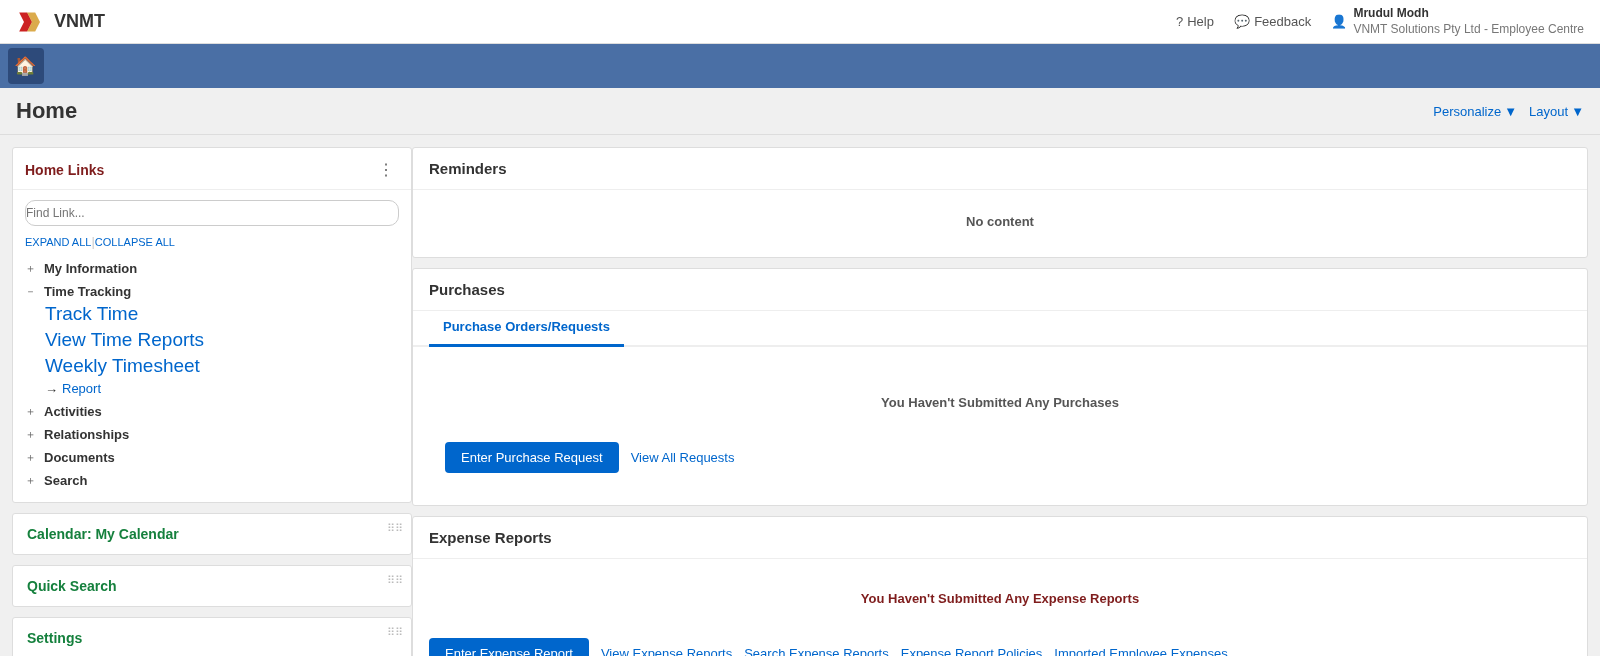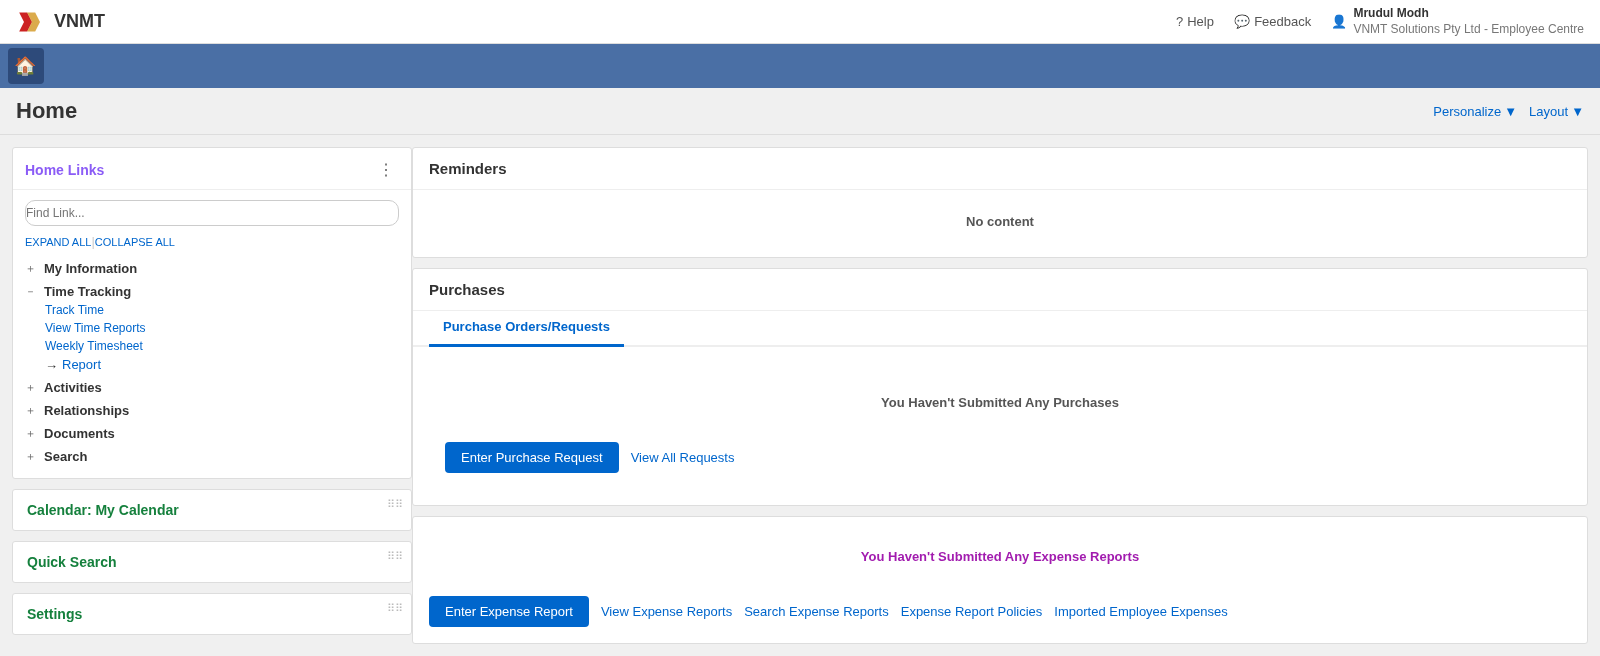--- a/index.html
+++ b/index.html
@@ -116,21 +116,21 @@
     .sidebar-card-header {
       display: flex;
       align-items: center;
       justify-content: space-between;
       padding: 10px 12px 8px;
       border-bottom: 1px solid #eee;
     }
     .sidebar-card-title {
       font-size: 14px;
       font-weight: bold;
-      color: #8b5cf6;
+      color: #7f1d1d;
     }
     .sidebar-card-menu {
       cursor: pointer;
       color: #666;
       font-size: 16px;
       padding: 2px 4px;
     }
     .sidebar-card-content { padding: 10px 12px; }
 
     
@@ -167,21 +167,21 @@
       padding: 2px 0;
       cursor: pointer;
     }
     .tree-expand-icon { color: #666; font-size: 11px; width: 14px; }
     .tree-item-label { font-size: 13px; color: #333; font-weight: bold; }
     .tree-sub-items { padding-left: 20px; }
     .tree-sub-link {
       display: block;
       padding: 2px 0;
       color: #0066cc;
-      font-size: 12px;
+      font-size: 19px;
       cursor: pointer;
       text-decoration: none;
     }
     .tree-sub-detail {
       display: flex;
       align-items: center;
       gap: 4px;
       padding: 2px 0;
       color: #0066cc;
       font-size: 13px;
@@ -276,21 +276,21 @@
       background: none;
       border: none;
       color: #0066cc;
       cursor: pointer;
       font-size: 13px;
       padding: 0;
     }
 
     
     .expense-content { padding: 16px; }
-    .expense-empty { text-align: center; padding: 16px 0; font-weight: bold; color: #a21caf; margin-bottom: 16px; }
+    .expense-empty { text-align: center; padding: 16px 0; font-weight: bold; color: #7f1d1d; margin-bottom: 16px; }
     .expense-actions { display: flex; align-items: center; gap: 12px; flex-wrap: wrap; }
 
     
     .dot-menu { letter-spacing: 1px; }
 
     
     .reminders-body { padding: 24px 16px; }
   </style>
 </head>
 <body>
@@ -454,20 +454,23 @@
       <div class="purchases-content">
         <div class="purchases-empty">You Haven't Submitted Any Purchases</div>
         <div class="purchases-actions">
           <button class="btn-primary">Enter Purchase Request</button>
           <button class="btn-link">View All Requests</button>
         </div>
       </div>
     </div>
 
     <div class="content-card">
+      <div class="content-card-header">
+        <span class="content-card-title">Expense Reports</span>
+      </div>
       <div class="expense-content">
         <div class="expense-empty">You Haven't Submitted Any Expense Reports</div>
         <div class="expense-actions">
           <button class="btn-primary">Enter Expense Report</button>
           <button class="btn-link">View Expense Reports</button>
           <button class="btn-link">Search Expense Reports</button>
           <button class="btn-link">Expense Report Policies</button>
           <button class="btn-link">Imported Employee Expenses</button>
         </div>
       </div>

